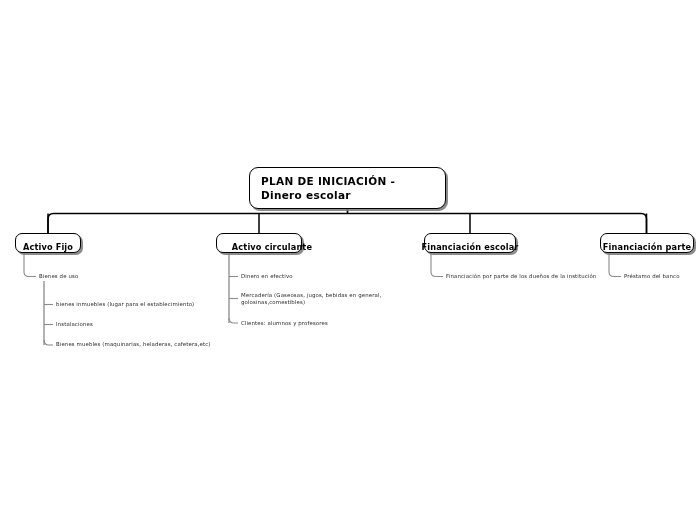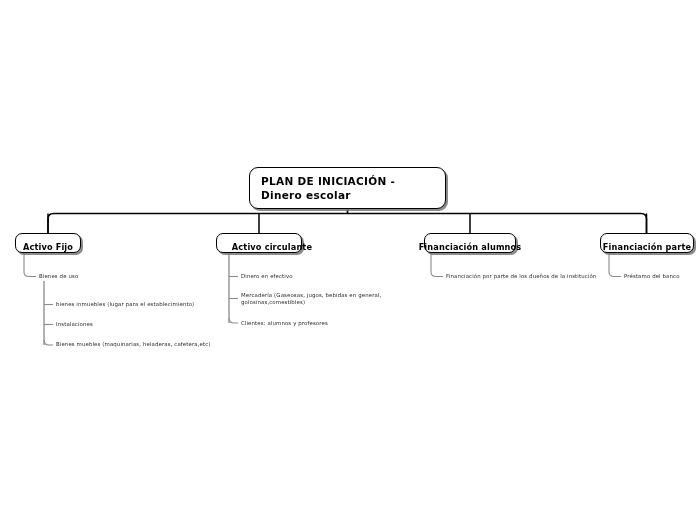--- a/index.html
+++ b/index.html
@@ -116,21 +116,21 @@
 
   <div class="node branch" id="branch-0">
     <span class="branch-label">Activo Fijo</span>
   </div>
 
   <div class="node branch" id="branch-1">
     <span class="branch-label">Activo circulante</span>
   </div>
 
   <div class="node branch" id="branch-2">
-    <span class="branch-label">Financiación alumnos</span>
+    <span class="branch-label">Financiación escolar</span>
   </div>
 
   <div class="node branch" id="branch-3">
     <span class="branch-label">Financiación parte</span>
   </div>
 
   <div class="leaf lvl1" style="left:39px;top:273px;">Bienes de uso</div>
 
   <div class="leaf lvl2" style="left:56px;top:301px;">bienes inmuebles (lugar para el establecimiento)</div>
 

